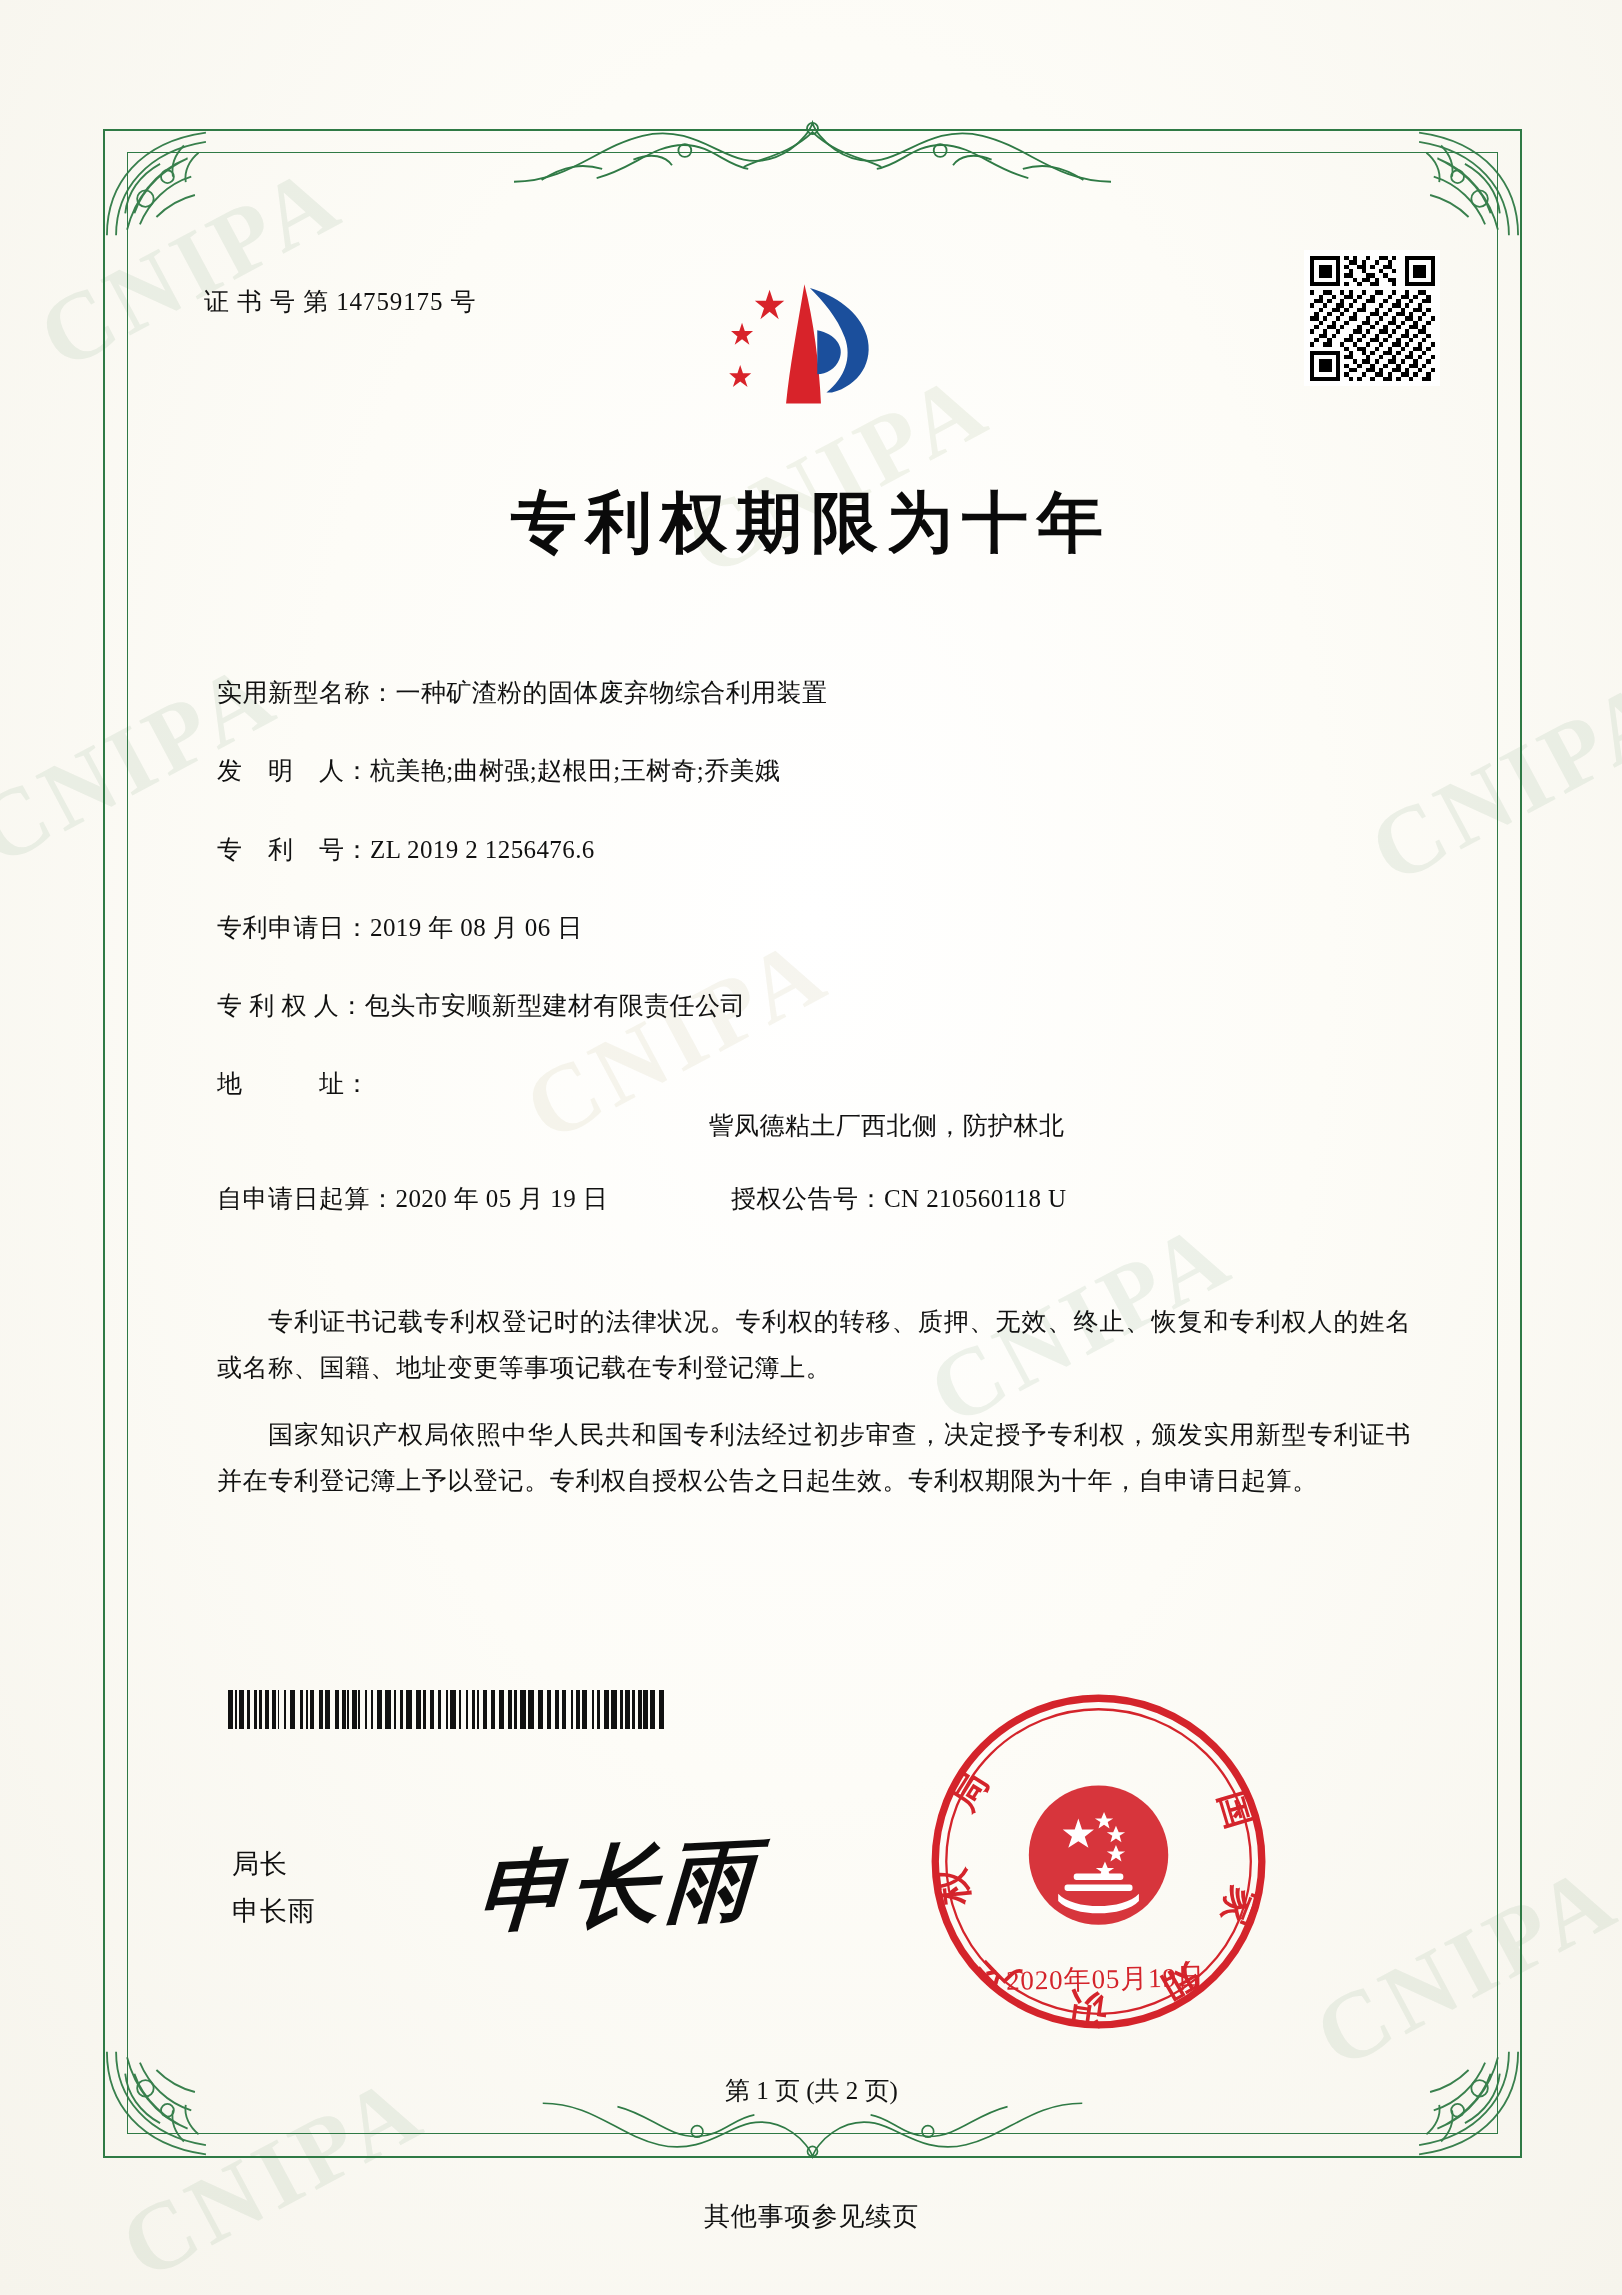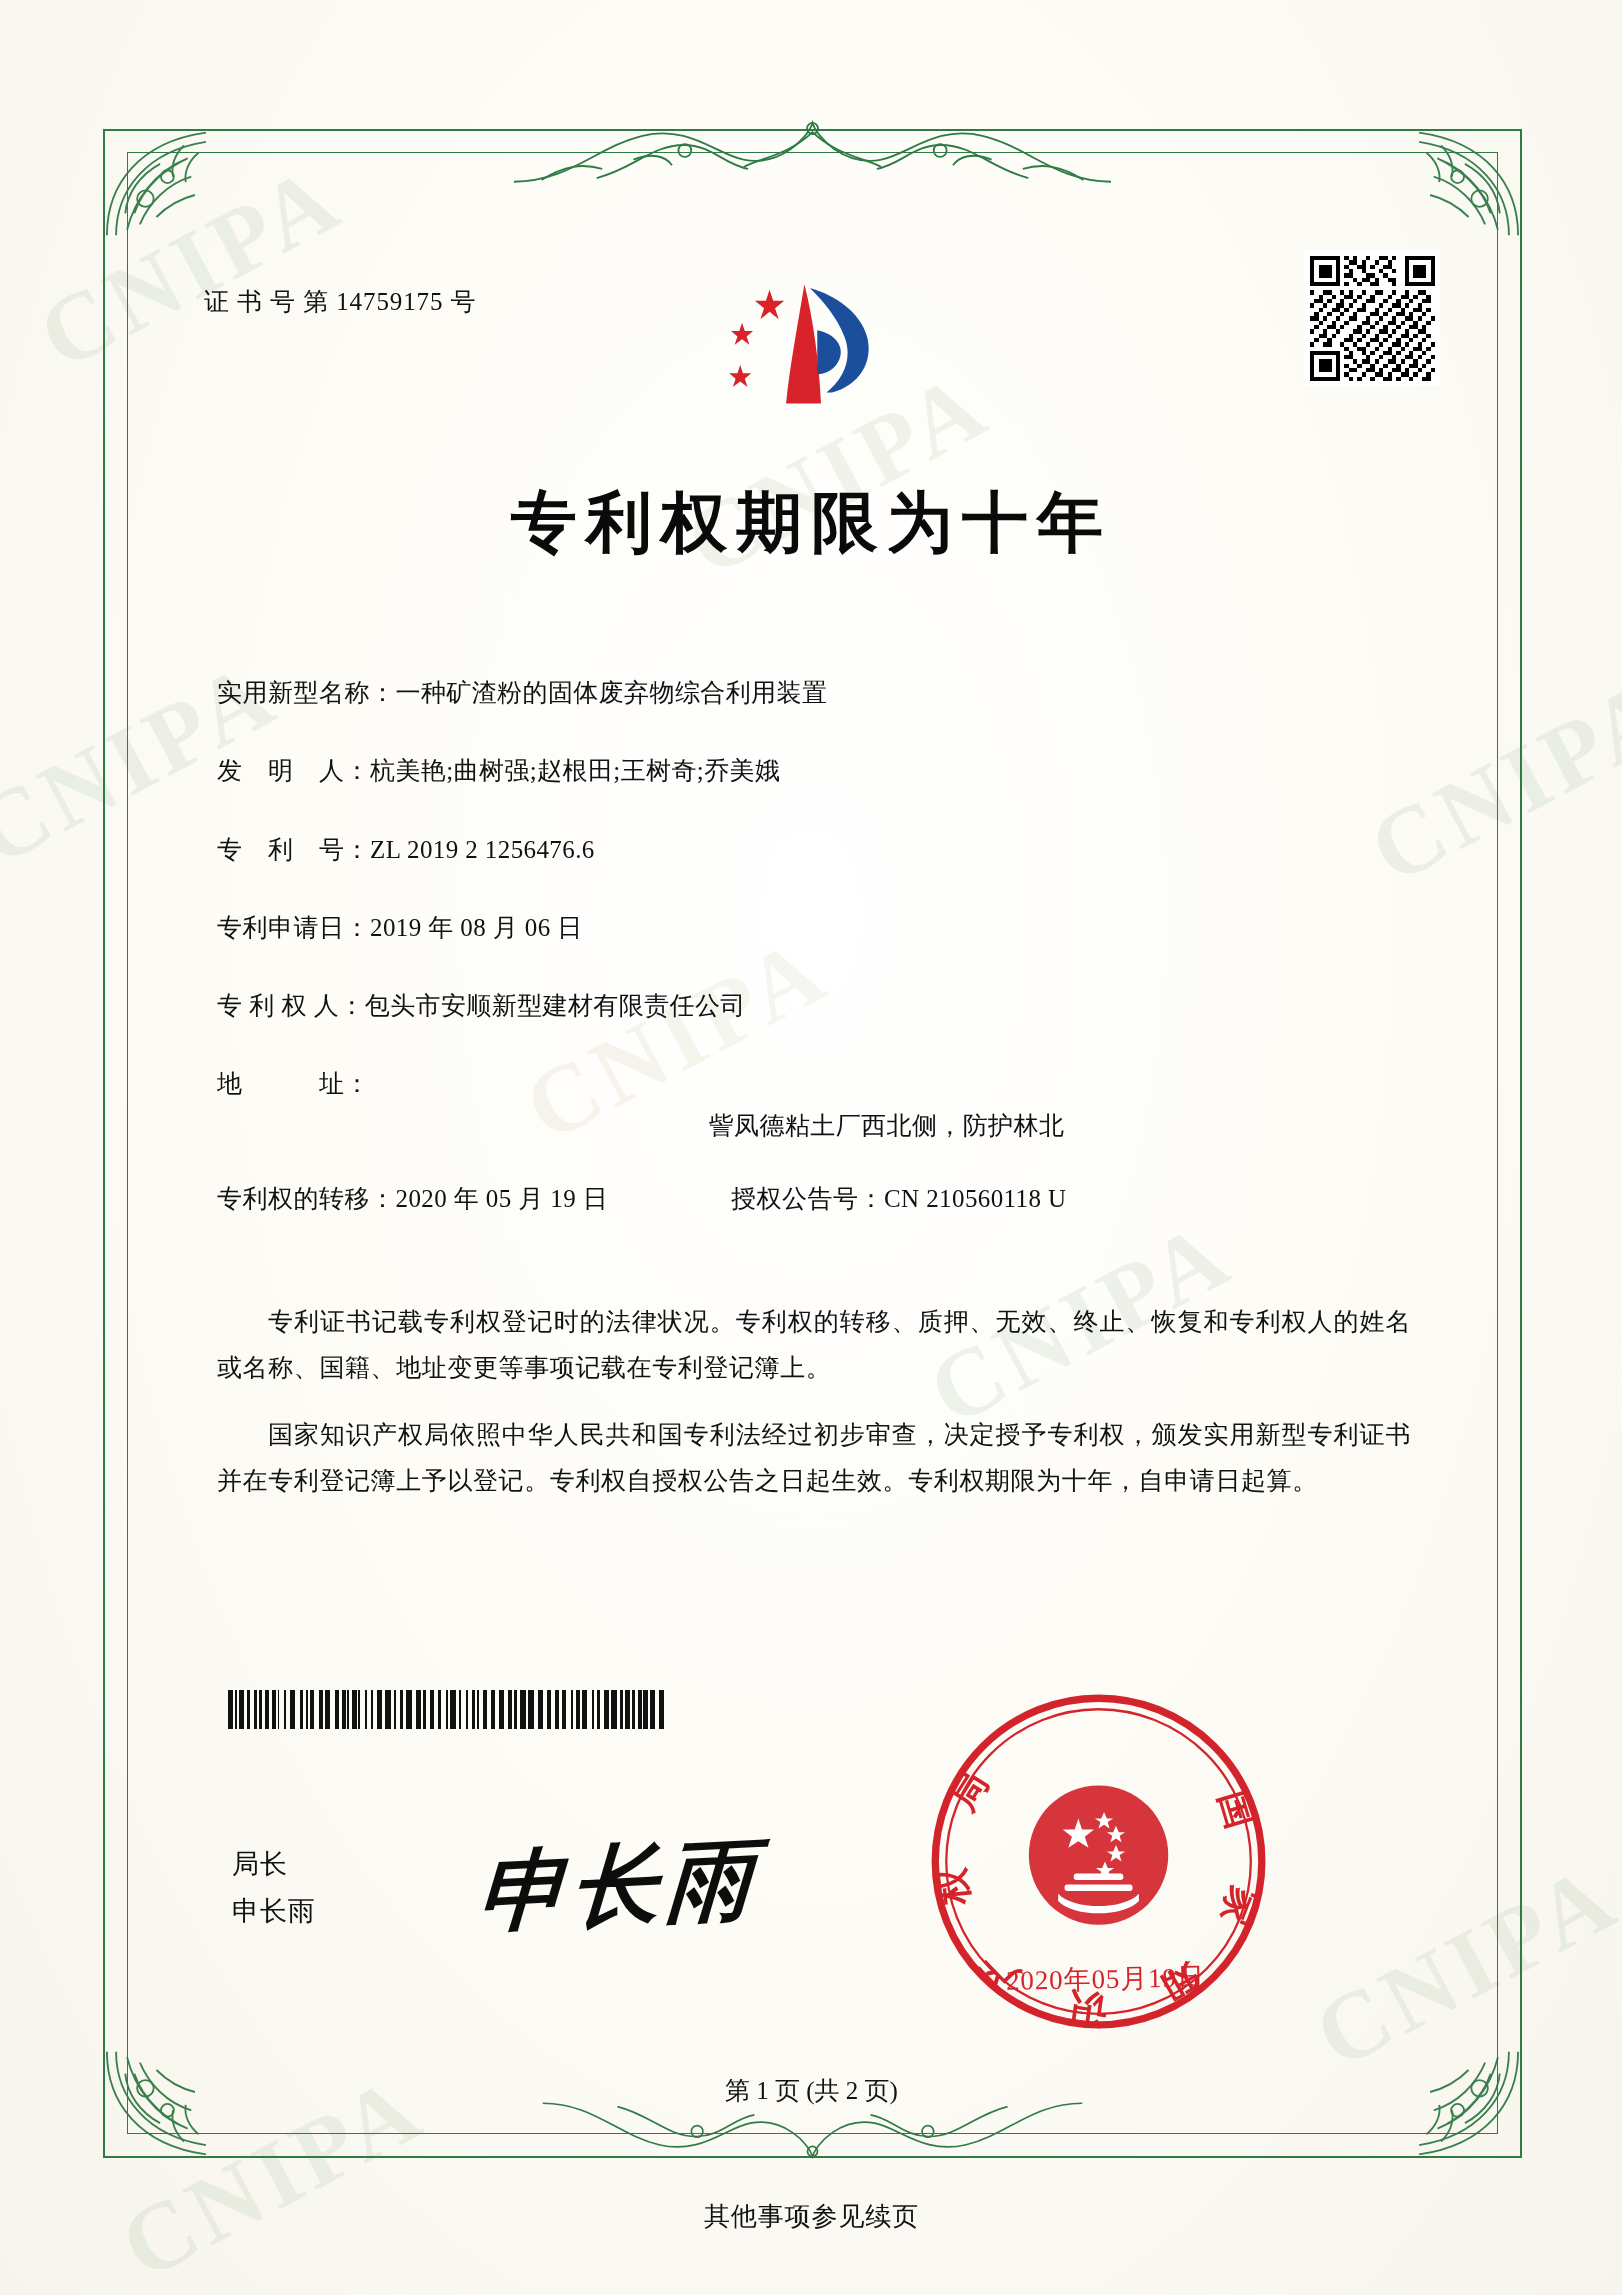--- a/index.html
+++ b/index.html
@@ -615,21 +615,21 @@
       <span class="field-value">包头市安顺新型建材有限责任公司</span>
     </div>
     <div style="margin-bottom:37px;">
       <div style="display:flex;">
         <span class="field-label">地　　　址：</span>
       </div>
       <div class="field-value-2">訾凤德粘土厂西北侧，防护林北</div>
     </div>
     <div class="row-pub">
       <div class="pub-left">
-        <span class="field-label">专利权的转移：</span>
+        <span class="field-label">自申请日起算：</span>
         <span class="field-value">2020 年 05 月 19 日</span>
       </div>
       <div class="pub-right">
         <span class="field-label">授权公告号：</span>
         <span class="field-value">CN 210560118 U</span>
       </div>
     </div>
   </div>
 
   <div class="paras">

